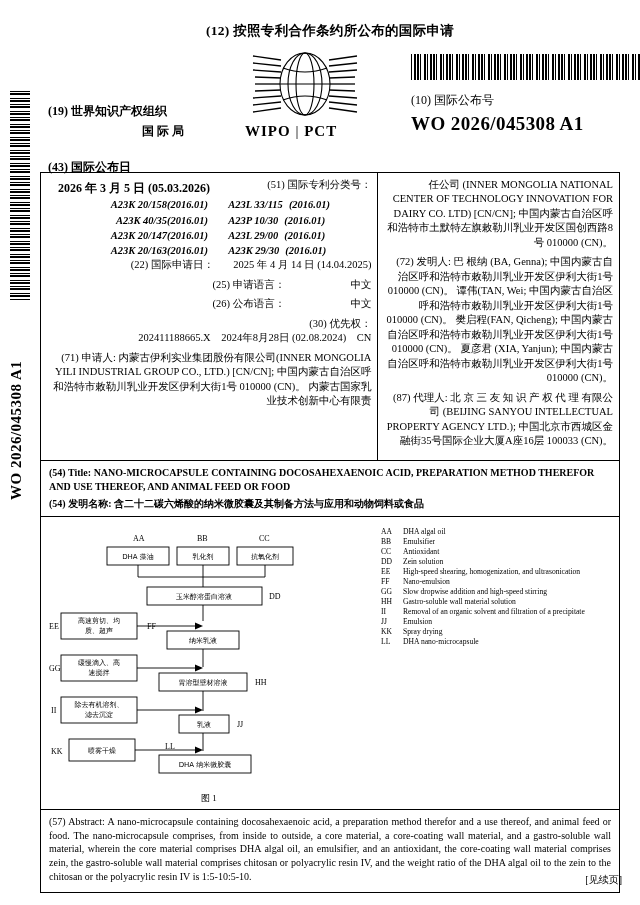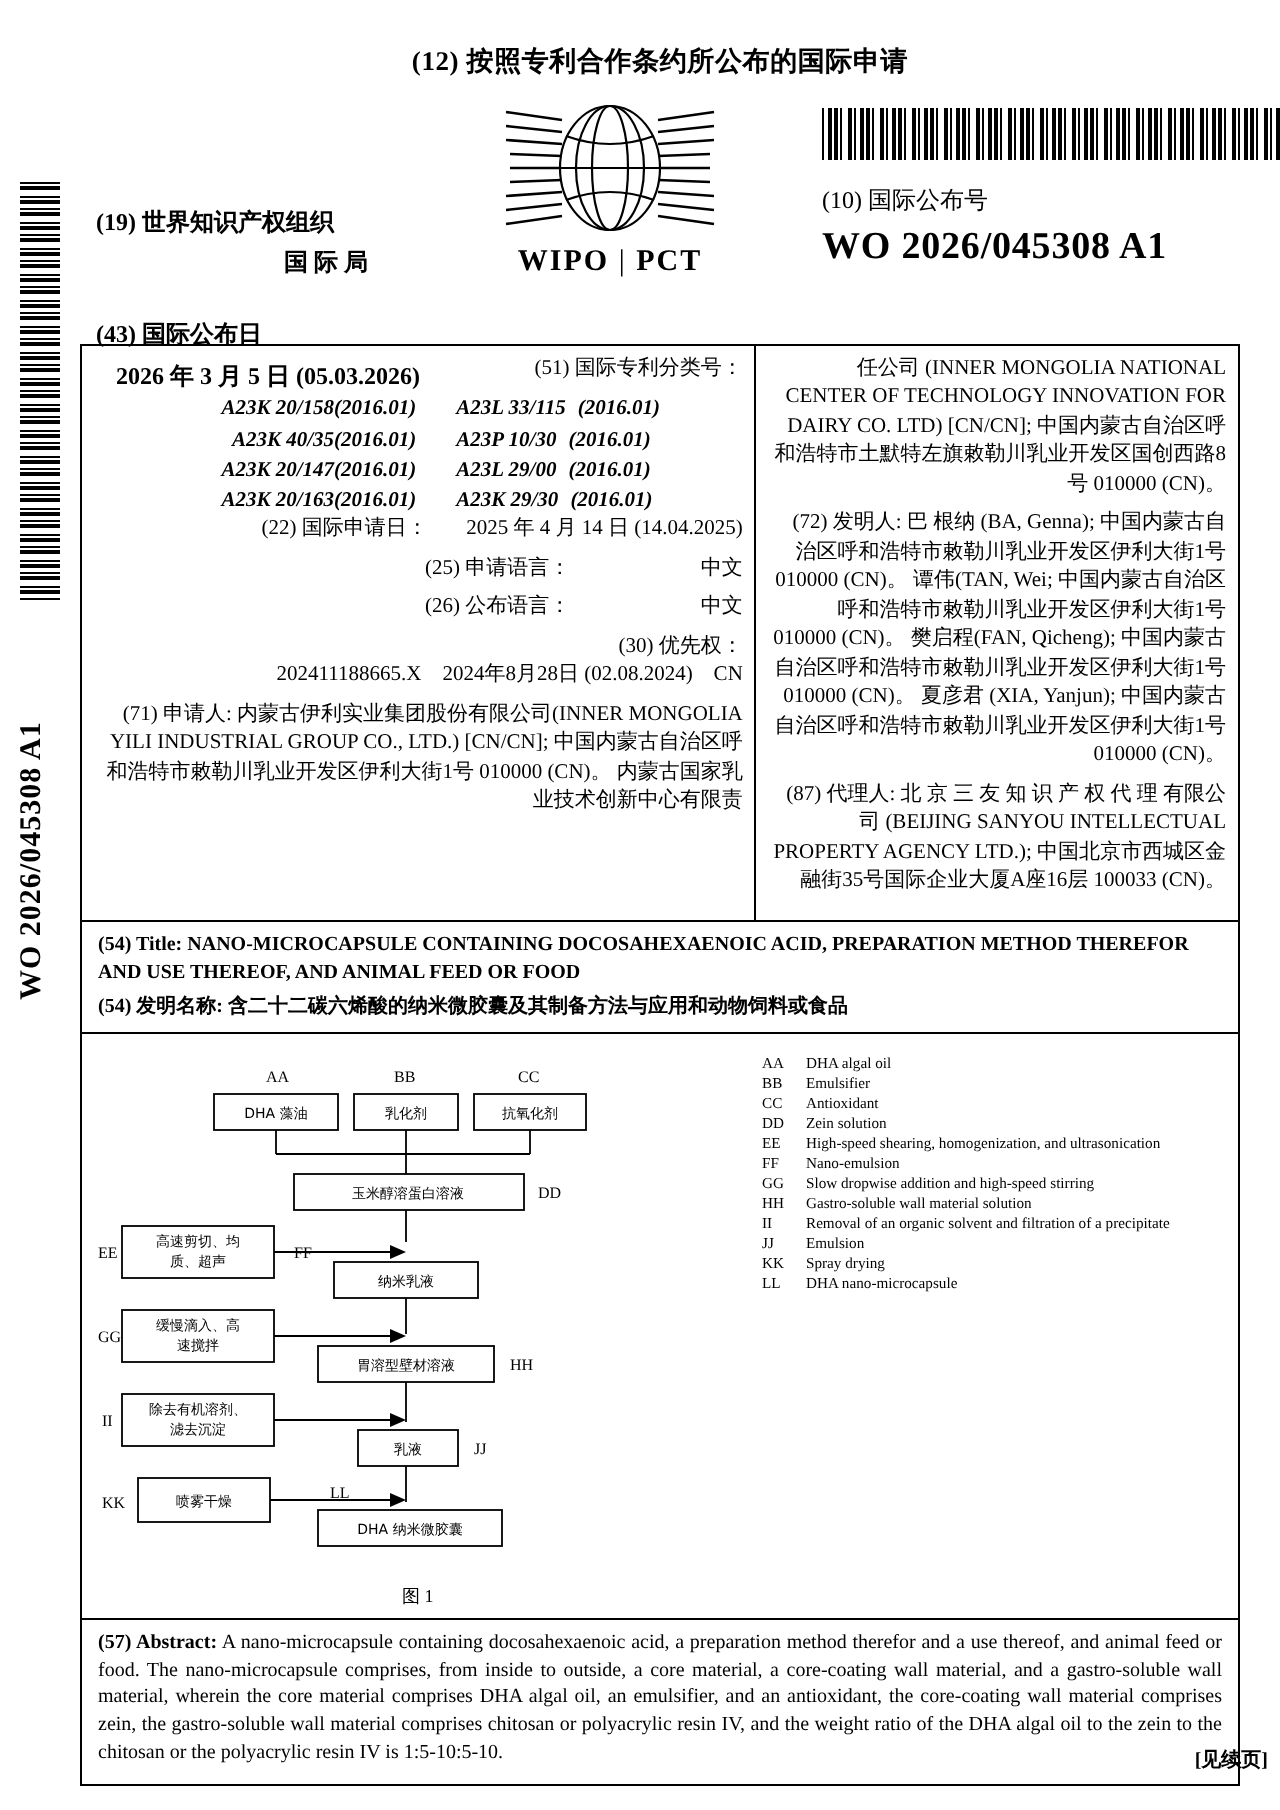--- a/index.html
+++ b/index.html
@@ -95,21 +95,20 @@
   .wipo-left .l4 {
     margin-top: 3px;
     font-weight: bold;
     padding-left: 10px;
   }
   .wipo-logo {
     position: absolute;
     left: 205px;
     top: 0px;
     width: 120px;
-    text-align: center;
   }
   .wipo-logo svg { display: block; margin: 0 auto; }
   .wipo-word {
     font-family: "Liberation Serif", serif;
     font-size: 15px;
     font-weight: bold;
     letter-spacing: 1px;
     margin-top: 1px;
   }
   .wipo-word .sep { font-weight: normal; }
@@ -213,24 +212,23 @@
   .abstract-box {
     border: 1px solid #000;
     border-top: none;
     padding: 5px 8px 8px 8px;
     font-size: 10px;
     line-height: 1.38;
     text-align: justify;
   }
   .footer-note {
     position: absolute;
-    right: 6px;
+    right: 18px;
     bottom: 18px;
     font-size: 10px;
-    font-weight: bold;
   }
   
   .flow { position: absolute; left: 6px; top: 4px; width: 332px; height: 285px; }
   .flow svg { display:block; }
 </style>
 </head>
 <body>
 
 <div class="page">
 
@@ -514,20 +512,20 @@
         <div class="legend-row">
             <span class="legend-key">LL</span>
             <span class="legend-val">DHA nano-microcapsule</span>
           </div>
       </div>
 
       <div class="fig-label">图 1</div>
     </div>
 
     <div class="abstract-box">
-      <span style="font-weight:bold">(57) Abstract:</span>
+      <span style="font-weight:normal">(57) Abstract:</span>
       <span>A nano-microcapsule containing docosahexaenoic acid, a preparation method therefor and a use thereof, and animal feed or food. The nano-microcapsule comprises, from inside to outside, a core material, a core-coating wall material, and a gastro-soluble wall material, wherein the core material comprises DHA algal oil, an emulsifier, and an antioxidant, the core-coating wall material comprises zein, the gastro-soluble wall material comprises chitosan or polyacrylic resin IV, and the weight ratio of the DHA algal oil to the zein to the chitosan or the polyacrylic resin IV is 1:5-10:5-10.</span>
     </div>
 
   </div>
 
   <div class="footer-note">[见续页]</div>
 </div>
 
 </body></html>

